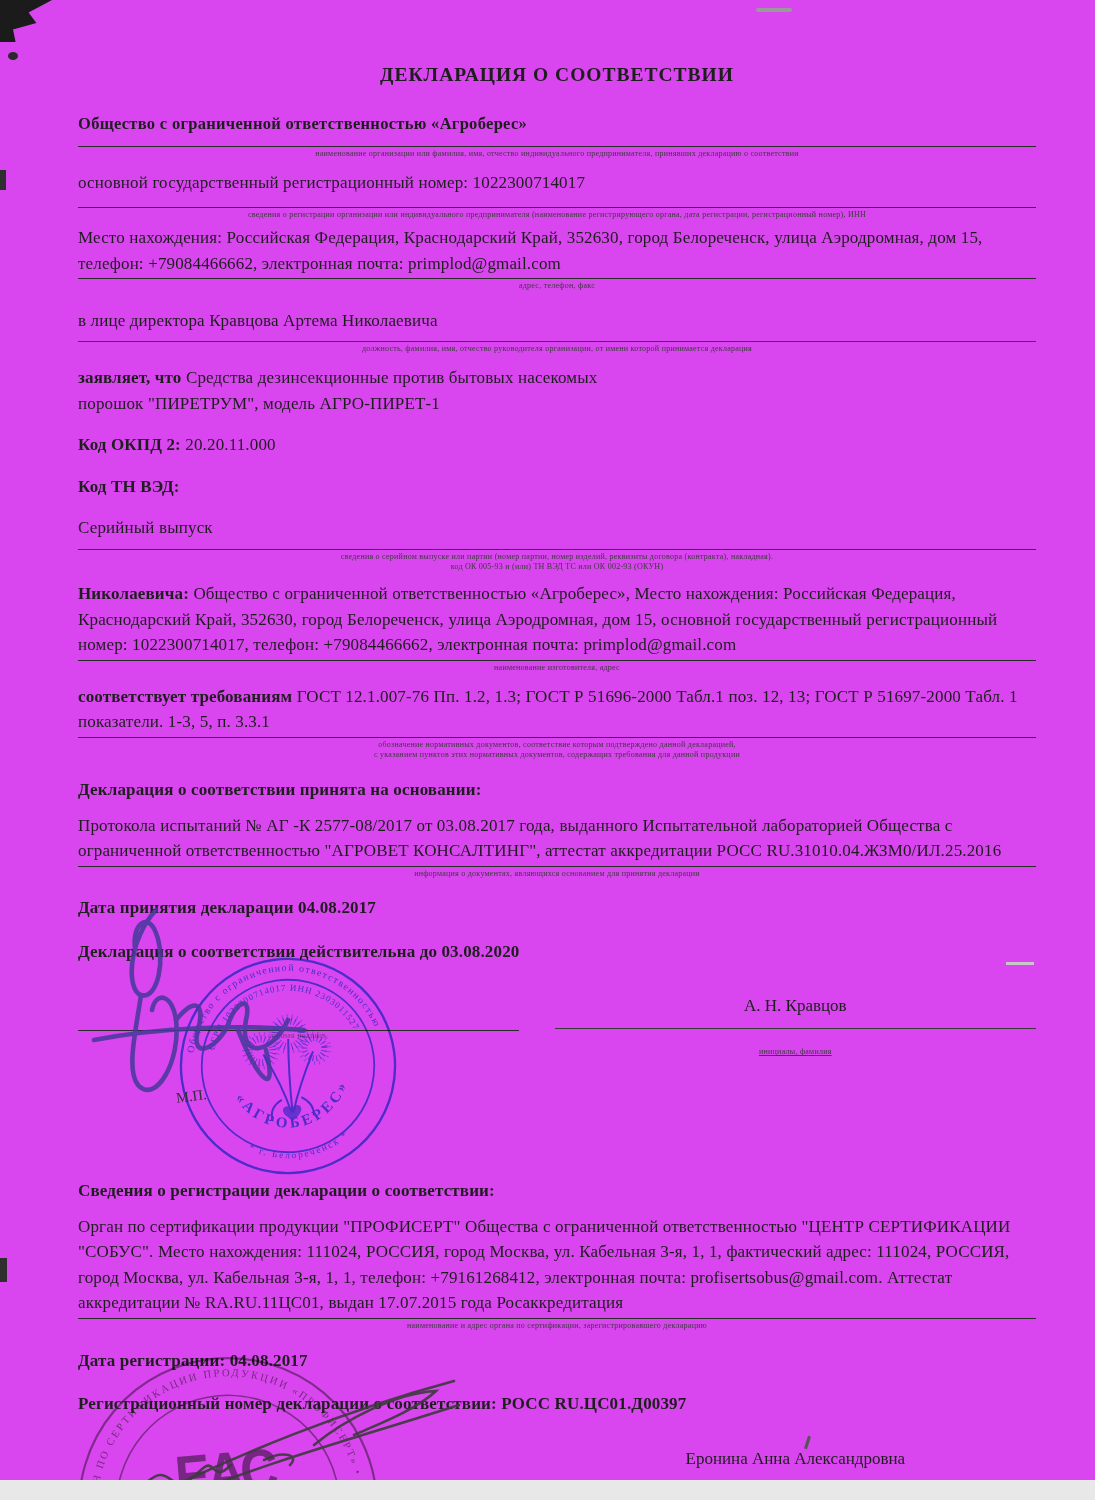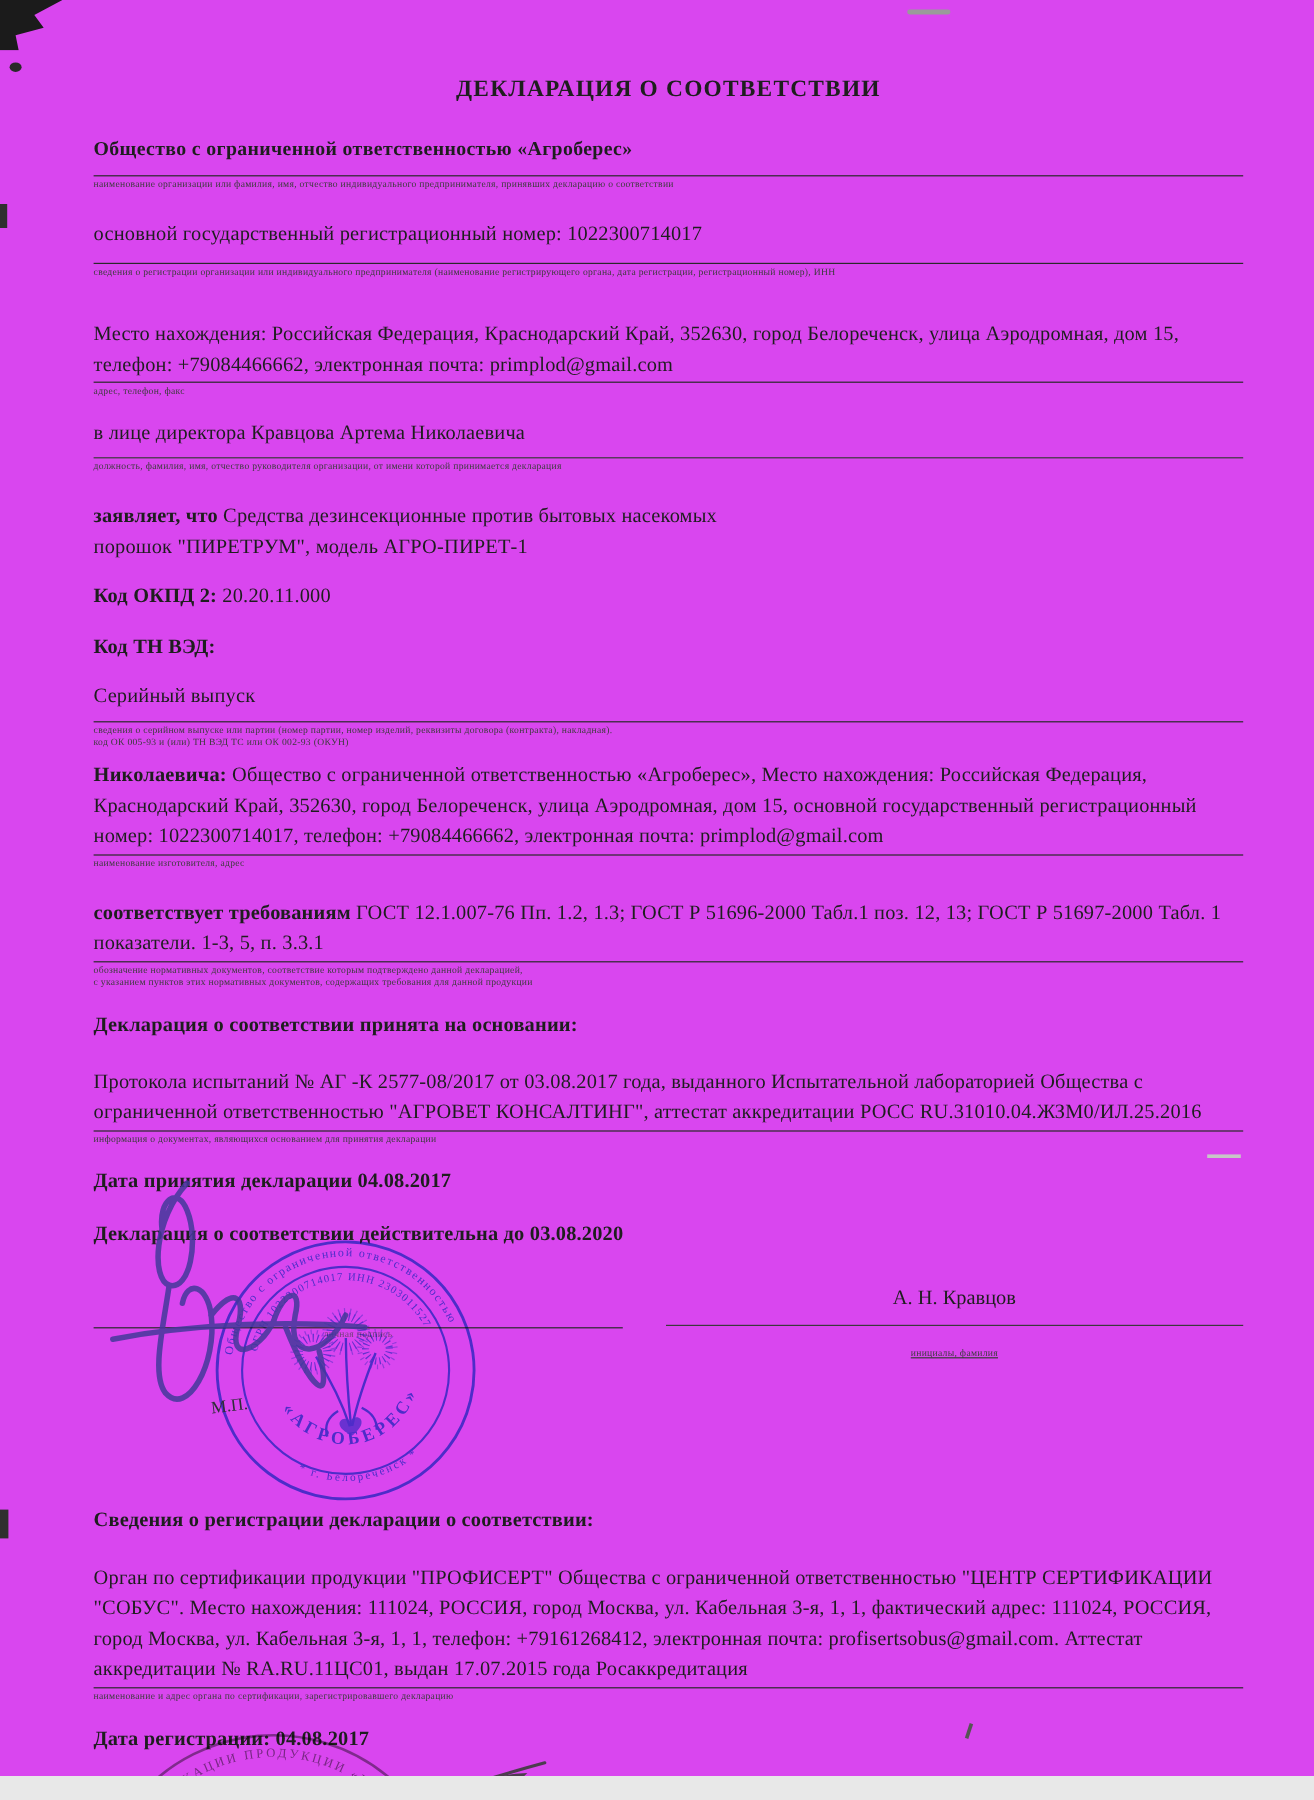--- a/index.html
+++ b/index.html
@@ -6,23 +6,23 @@
   .page{position:relative;width:1095px;height:1480px;margin:0 auto;background:#d946ef;
         font-family:"Liberation Serif","DejaVu Serif",serif;color:#1e1e1e;overflow:hidden;}
   .content{position:absolute;left:78px;top:0;width:958px;}
   .title{margin-top:64px;text-align:center;font-size:19.5px;font-weight:bold;letter-spacing:1px;}
   .subtitle{margin-top:28px;font-size:16.5px;font-weight:bold;letter-spacing:.3px;}
   .para{font-size:17px;line-height:1.5;letter-spacing:.15px;}
   .b{font-weight:bold;}
   .field{margin-top:2px;}
   .rule{border-top:1.9px solid #2a2a2a;height:0;}
   .rule.soft{border-top-color:#3a3a3a;}
-  .cap{text-align:left;font-size:8px;color:#3b3b3b;letter-spacing:.25px;line-height:1.35;margin-top:2px;}
-  .mt8{margin-top:8px}.mt12{margin-top:12px}.mt14{margin-top:22px}.mt16{margin-top:16px}
-  .mt18{margin-top:18px}.mt20{margin-top:32px}
+  .cap{text-align:center;font-size:8px;color:#3b3b3b;letter-spacing:.25px;line-height:1.35;margin-top:2px;}
+  .mt8{margin-top:8px}.mt12{margin-top:12px}.mt14{margin-top:10px}.mt16{margin-top:16px}
+  .mt18{margin-top:18px}.mt20{margin-top:4px}
   .sig-row{position:relative;display:flex;}
   .sig-row .left{width:46%;}
   .sig-row .right{width:54%;padding-left:36px;box-sizing:border-box;}
   .sig-name{text-align:center;font-size:17px;}
   .tiny-cap{font-size:8px;color:#3b3b3b;text-align:center;letter-spacing:.25px;}
   .row1{height:152px;margin-top:6px;}
   .row2{height:130px;margin-top:4px;}
   .stamp{position:absolute;mix-blend-mode:multiply;z-index:1;}
   .sig-ink{position:absolute;z-index:3;}
   .mp-mark{position:absolute;z-index:2;font-size:14.5px;color:#2e2e38;}

